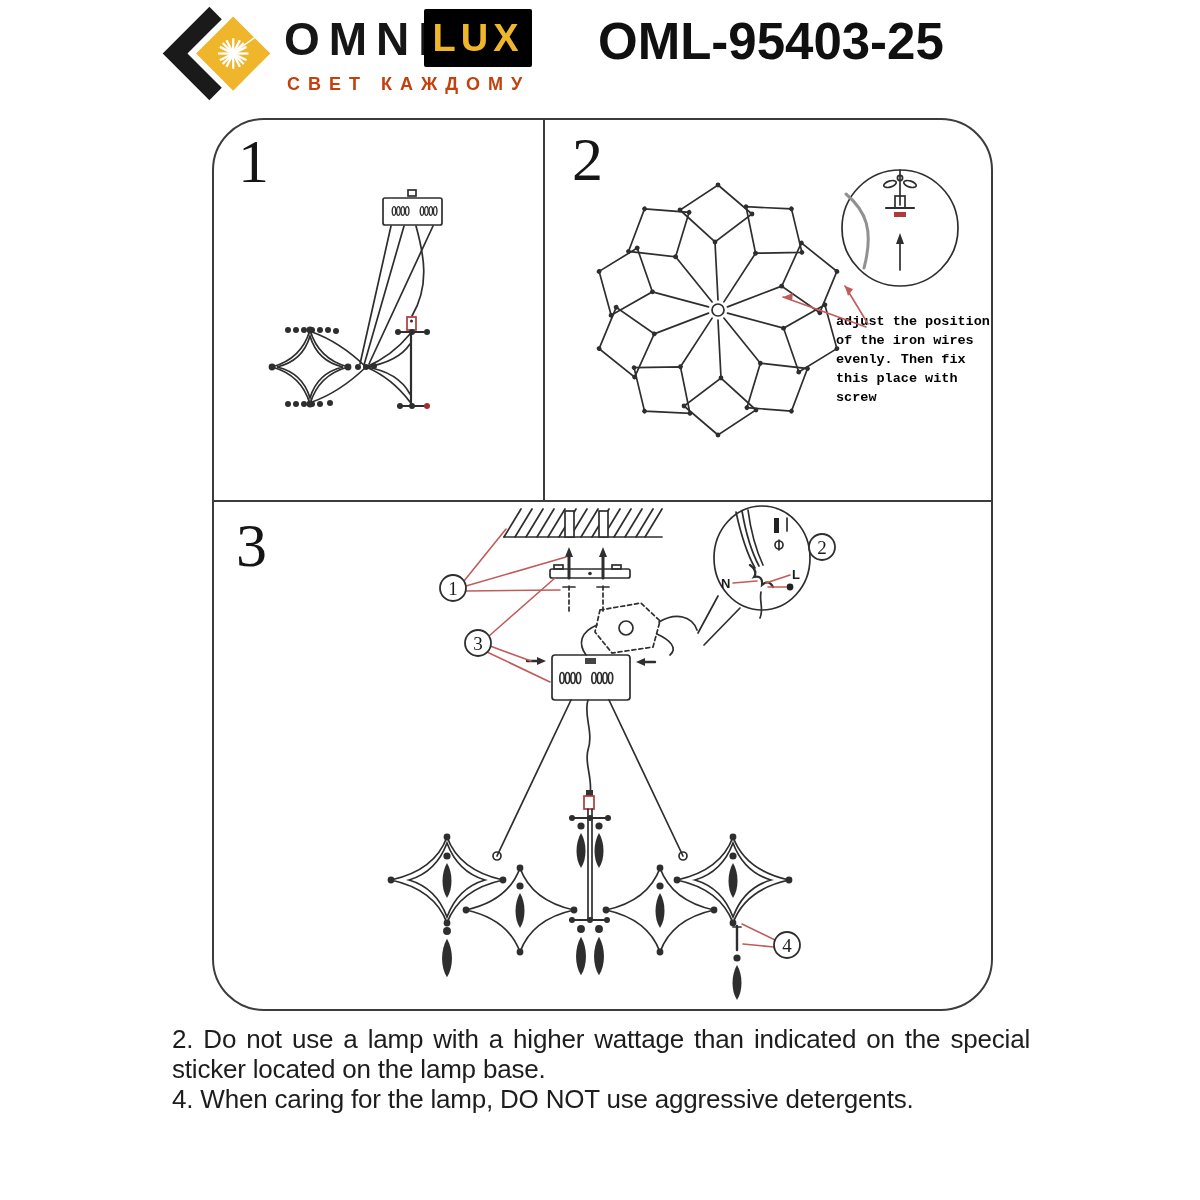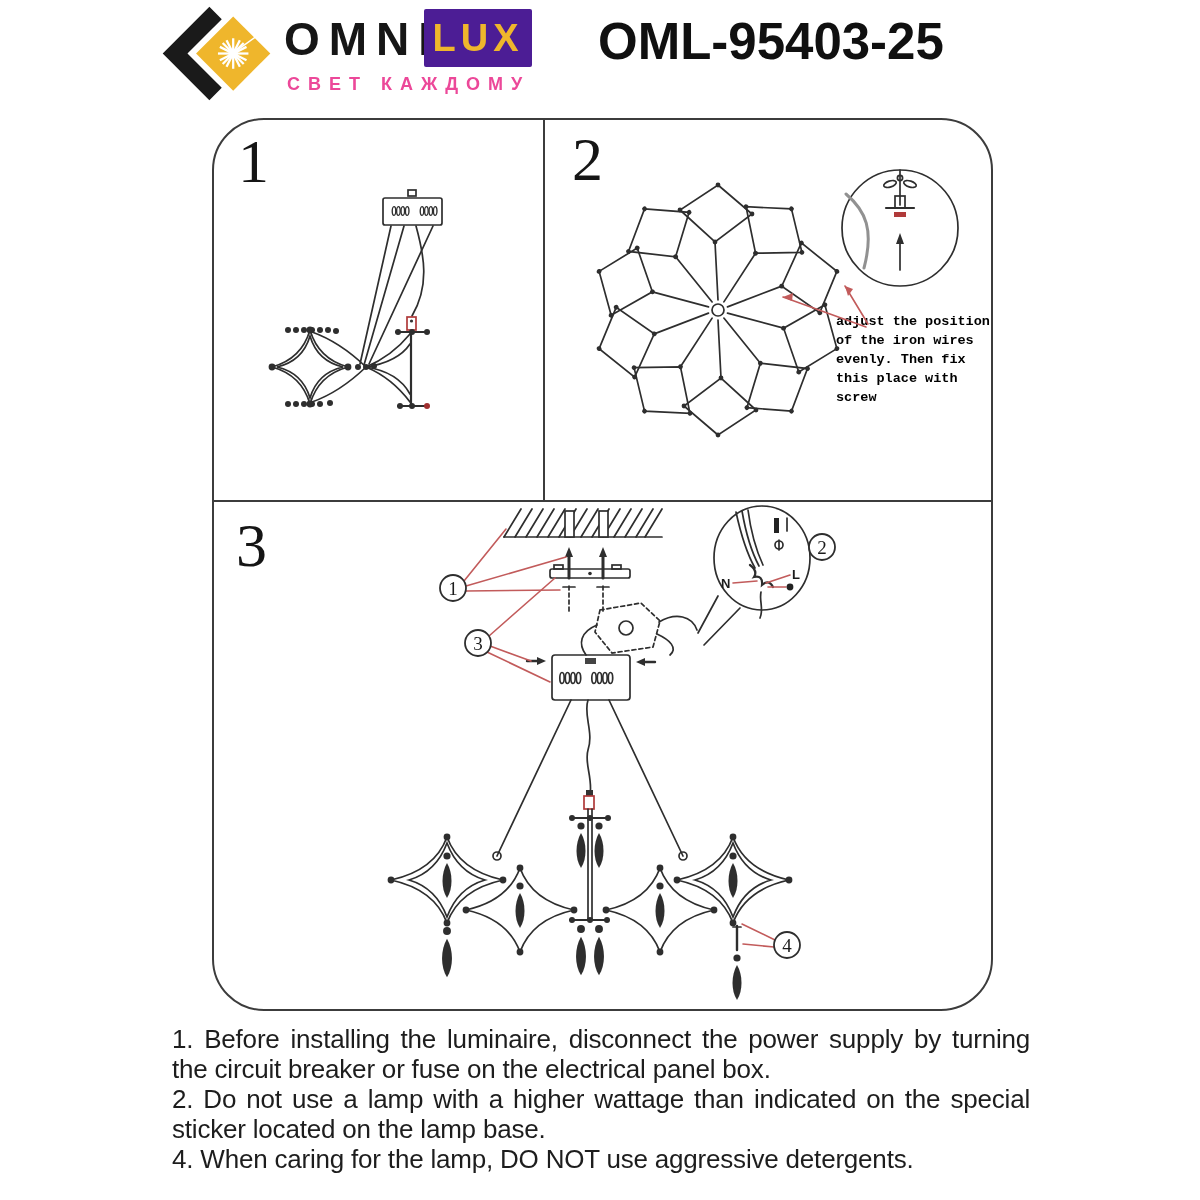--- a/index.html
+++ b/index.html
@@ -2,25 +2,25 @@
 <html><head>
 <meta charset="utf-8">
 <style>
   html,body{margin:0;padding:0;background:#ffffff;}
   .page{position:relative;width:1200px;height:1200px;background:#ffffff;overflow:hidden;
         font-family:"Liberation Sans",sans-serif;color:#1c1c1c;}
   
   .brand-icon{position:absolute;left:153px;top:4px;width:128px;height:100px;}
   .brand-primary{position:absolute;left:284px;top:12px;font-size:46px;font-weight:700;
         letter-spacing:9px;color:#161616;}
-  .lux-box{position:absolute;left:424px;top:9px;width:108px;height:58px;background:#4c1d95;
+  .lux-box{position:absolute;left:424px;top:9px;width:108px;height:58px;background:#000000;
         display:flex;align-items:center;justify-content:center;border-radius:2px;}
   .lux-box span{font-size:38px;font-weight:700;letter-spacing:5px;color:#EFB62C;}
   .brand-tagline{position:absolute;left:287px;top:74px;font-size:18px;font-weight:600;
-        letter-spacing:8px;color:#ec4899;}
+        letter-spacing:8px;color:#c2410c;}
   .model-number{position:absolute;left:598px;top:12px;font-size:51px;font-weight:700;
         color:#101010;letter-spacing:0px;font-family:"Liberation Sans",sans-serif;}
   
   .main-box{position:absolute;left:212px;top:118px;width:781px;height:893px;
         border:2px solid #3c3c3c;border-radius:52px;box-sizing:border-box;}
   .divider-v{position:absolute;left:543px;top:120px;width:2px;height:380px;background:#3c3c3c;}
   .divider-h{position:absolute;left:214px;top:500px;width:777px;height:2px;background:#3c3c3c;}
   .panel-num{position:absolute;font-family:"Liberation Serif",serif;font-size:62px;color:#151515;}
   #num1{left:238px;top:126px;}
   #num2{left:572px;top:124px;}
@@ -355,18 +355,17 @@
         <text x="787" y="952">4</text>
       </g>
       <g fill="#1c1c1c" stroke="none" font-family="Liberation Sans,sans-serif" font-size="13" font-weight="700">
         <text x="792" y="579">L</text>
         <text x="721" y="588">N</text>
       </g>
     </g>
   </svg>
 
   <div class="footer">
-    <p>1. Before installing the luminaire, disconnect the power supply by turning the circuit breaker or fuse on the electrical panel box.</p>
     <p>2. Do not use a lamp with a higher wattage than indicated on the special sticker located on the lamp base.</p>
     <p>4. When caring for the lamp, DO NOT use aggressive detergents.</p>
   </div>
 
 </div>
 
 </body></html>

